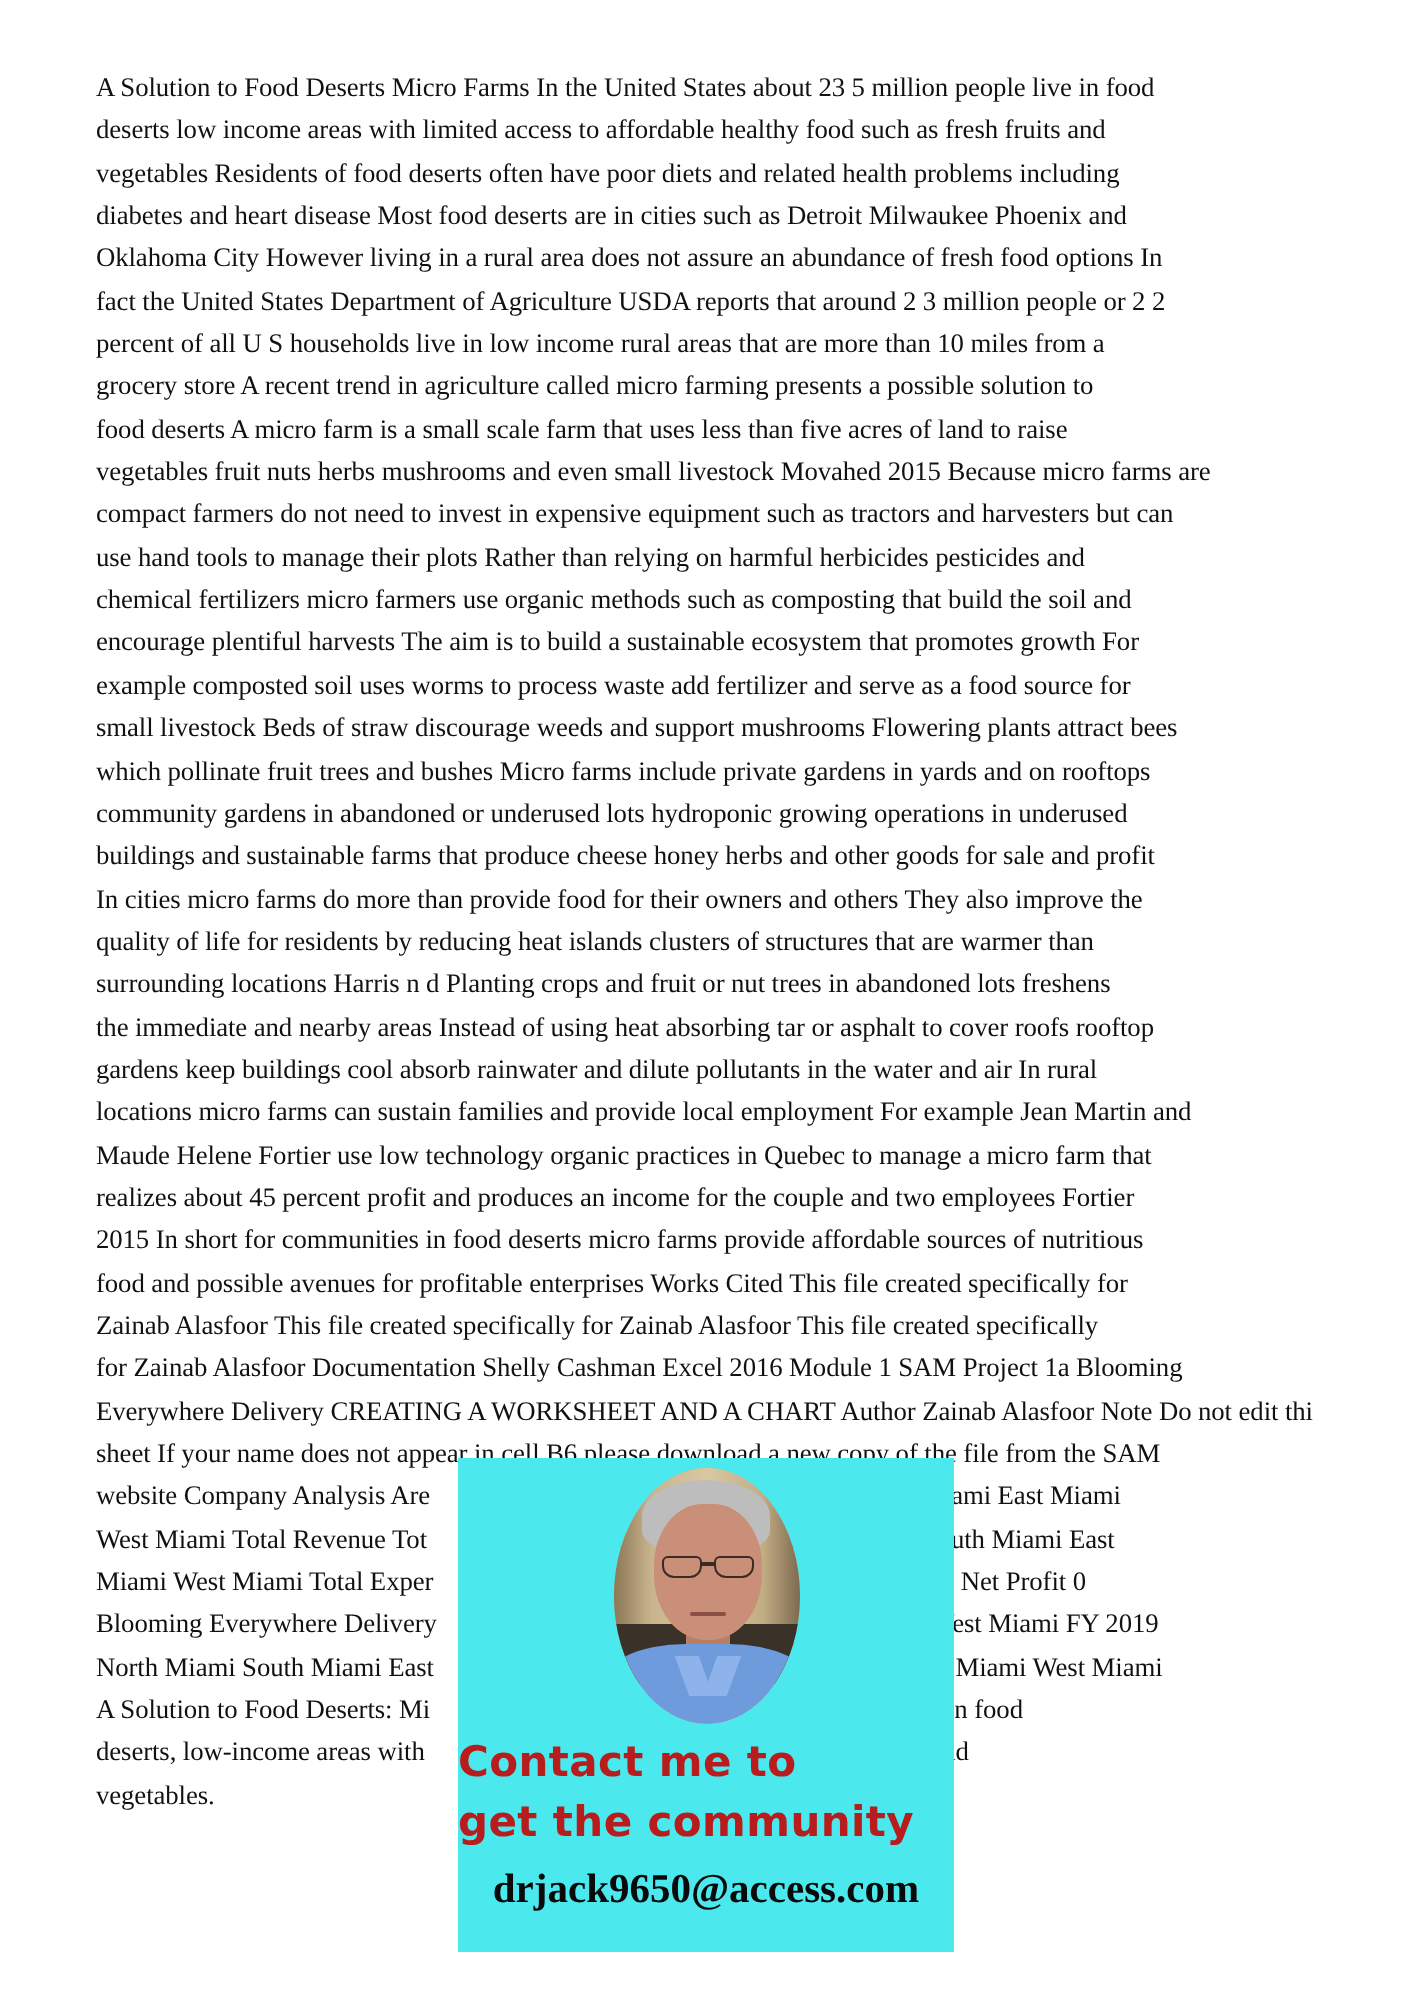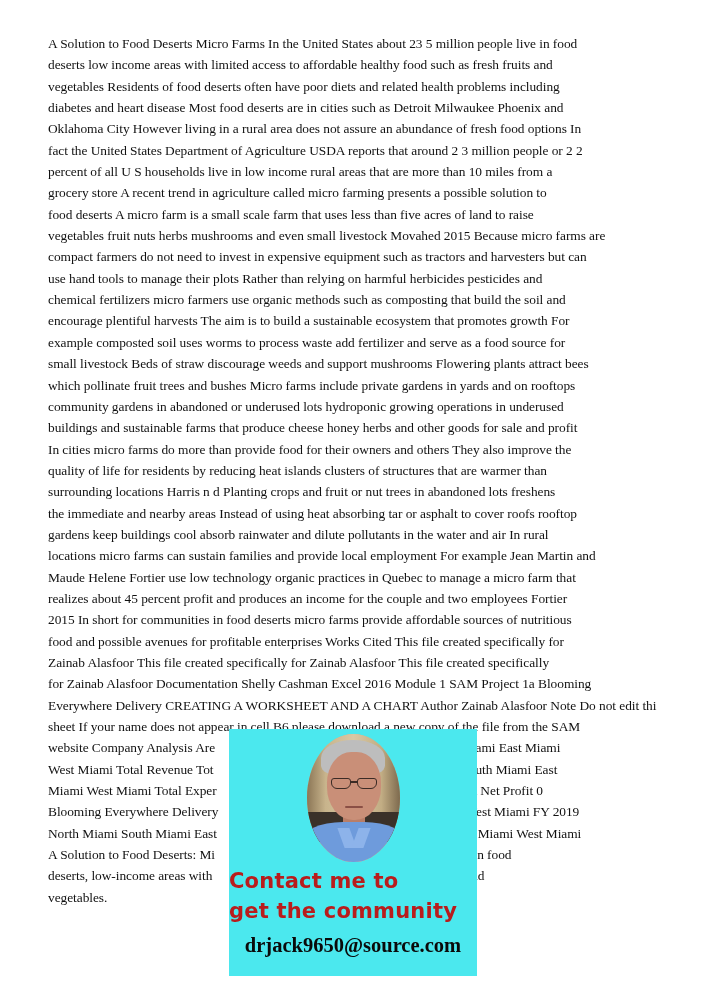--- a/index.html
+++ b/index.html
@@ -217,15 +217,15 @@
         <span class="lens l"></span>
         <span class="bridge"></span>
         <span class="lens r"></span>
       </div>
       <div class="mouth"></div>
     </div>
     <div class="contact-text">
       <span class="contact-line">Contact me to</span>
       <span class="contact-line">get the community</span>
     </div>
-    <div class="email-text">drjack9650@source.com</div>
+    <div class="email-text">drjack9650@access.com</div>
   </div>
 </div>
 
 </body></html>

